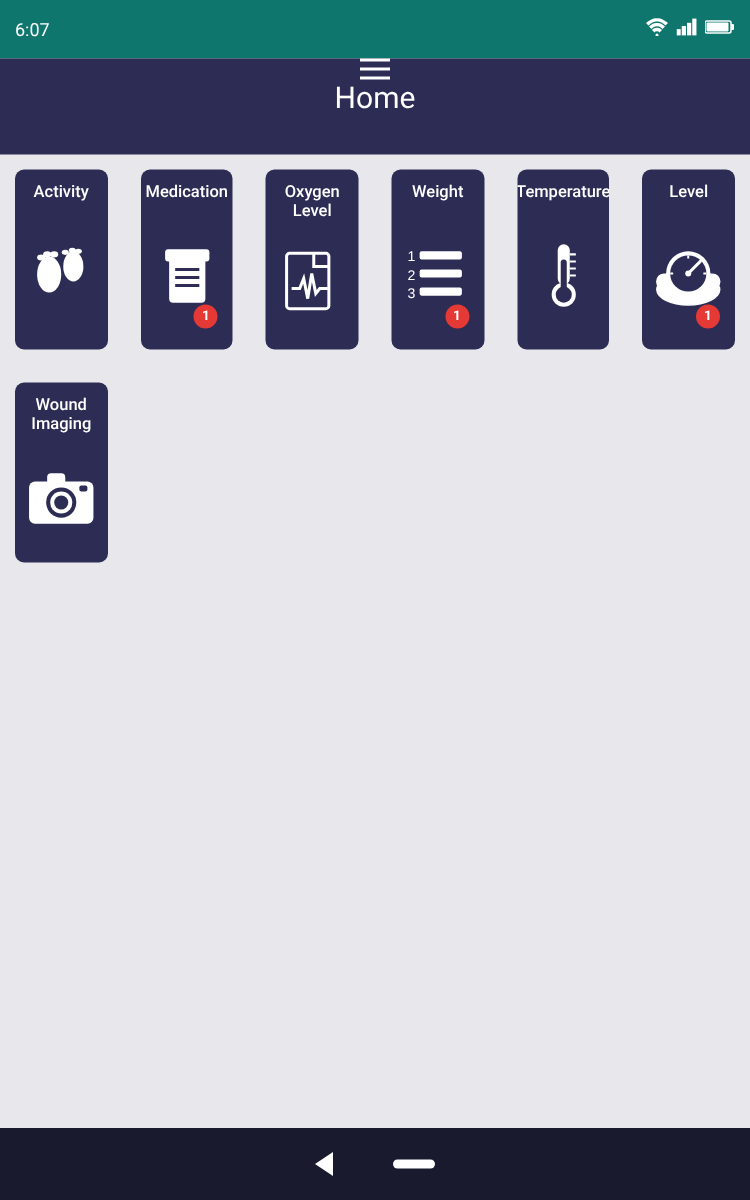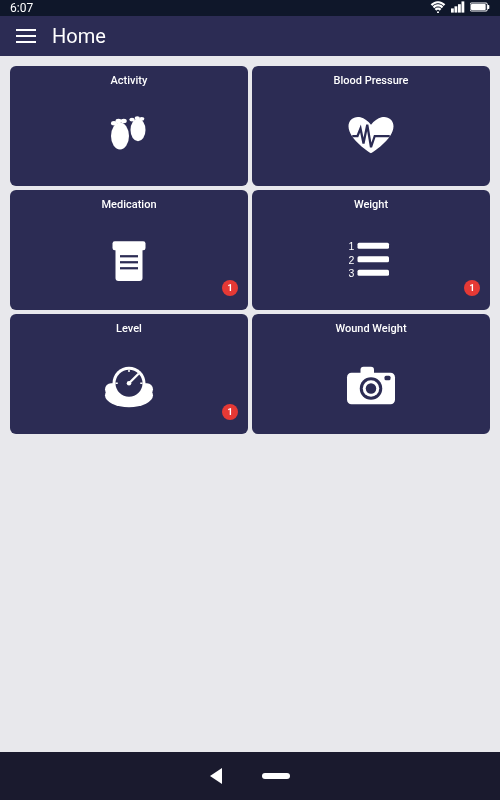--- a/index.html
+++ b/index.html
@@ -7,44 +7,45 @@
       width: 500px;
       height: 800px;
       background: #e8e8ec;
       font-family: 'Roboto', Arial, sans-serif;
       overflow: hidden;
       position: relative;
     }
 
     
     .status-bar {
-      background: #0f172a;
+      background: #0f766e;
       color: white;
-      height: 16px;
+      height: 39px;
       display: flex;
       align-items: center;
       justify-content: space-between;
       padding: 0 10px;
       font-size: 12px;
     }
     .status-bar-right {
       display: flex;
       gap: 5px;
       align-items: center;
     }
 
     
     .app-bar {
       background: #2c2c54;
       color: white;
-      height: 40px;
+      height: 64px;
       display: flex;
       align-items: center;
       padding: 0 16px;
-      gap: 16px;
+      gap: 0;
+      flex-direction: column;
     }
     .app-bar-title {
       font-size: 20px;
       font-weight: 400;
     }
     .hamburger {
       display: flex;
       flex-direction: column;
       gap: 4px;
       cursor: pointer;
@@ -53,23 +54,23 @@
       width: 20px;
       height: 2px;
       background: white;
       display: block;
     }
 
     
     .main-content {
       padding: 10px;
       display: grid;
-      grid-template-columns: repeat(2, 1fr);
+      grid-template-columns: repeat(6, 1fr);
       grid-auto-rows: 120px;
-      gap: 4px;
+      gap: 22px;
     }
 
     
     .tile {
       background: #2c2c54;
       border-radius: 6px;
       display: flex;
       flex-direction: column;
       align-items: center;
       justify-content: flex-start;
@@ -198,67 +199,88 @@
         <ellipse cx="26" cy="10" rx="4" ry="3" fill="white"></ellipse>
         <ellipse cx="33" cy="10" rx="4" ry="3" fill="white"></ellipse>
 
         <ellipse cx="44" cy="8" rx="3.5" ry="2.5" fill="white"></ellipse>
         <ellipse cx="51" cy="6" rx="3.5" ry="2.5" fill="white"></ellipse>
         <ellipse cx="57" cy="7" rx="3.5" ry="2.5" fill="white"></ellipse>
       </svg>
     </div>
   </div>
 
-  <div class="tile">
-    <span class="tile-label">Blood Pressure</span>
-    <div class="tile-icon">
-      <svg viewBox="0 0 80 70" fill="white">
-
-        <path d="M40 58 C40 58 10 40 10 22 C10 13 18 8 26 10 C31 11 36 15 40 20 C44 15 49 11 54 10 C62 8 70 13 70 22 C70 40 40 58 40 58Z"></path>
-
-        <polyline points="15,35 22,35 26,25 30,45 35,20 40,50 45,35 55,35 60,35 65,35" stroke="#2c2c54" stroke-width="3" fill="none"></polyline>
-      </svg>
-    </div>
-  </div>
 
 
   <div class="tile">
     <span class="tile-label">Medication</span>
     <div class="tile-icon">
       <svg viewBox="0 0 80 70" fill="white">
 
         <rect x="22" y="18" width="36" height="45" rx="4"></rect>
 
         <rect x="18" y="10" width="44" height="12" rx="3"></rect>
 
         <line x1="28" y1="30" x2="52" y2="30" stroke="#2c2c54" stroke-width="3"></line>
         <line x1="28" y1="38" x2="52" y2="38" stroke="#2c2c54" stroke-width="3"></line>
         <line x1="28" y1="46" x2="52" y2="46" stroke="#2c2c54" stroke-width="3"></line>
       </svg>
     </div>
     <div class="badge">1</div>
   </div>
 
+  <div class="tile">
+    <span class="tile-label">Oxygen Level</span>
+    <div class="tile-icon">
+      <svg viewBox="0 0 80 70" fill="none" stroke="white" stroke-width="4">
+
+        <rect x="15" y="5" width="42" height="55" rx="3" stroke="white" stroke-width="3" fill="none"></rect>
+
+        <polyline points="42,5 42,18 57,18" stroke="white" stroke-width="3" fill="none"></polyline>
+
+        <polyline points="20,40 28,40 32,30 36,50 40,25 44,45 48,40 56,40" stroke="white" stroke-width="3" fill="none"></polyline>
+      </svg>
+    </div>
+  </div>
 
   <div class="tile">
     <span class="tile-label">Weight</span>
     <div class="tile-icon">
       <svg viewBox="0 0 80 70" fill="white">
 
         <text x="10" y="22" font-size="14" fill="white" font-family="Arial">1</text>
         <rect x="22" y="12" width="42" height="8" rx="2" fill="white"></rect>
         <text x="10" y="40" font-size="14" fill="white" font-family="Arial">2</text>
         <rect x="22" y="30" width="42" height="8" rx="2" fill="white"></rect>
         <text x="10" y="58" font-size="14" fill="white" font-family="Arial">3</text>
         <rect x="22" y="48" width="42" height="8" rx="2" fill="white"></rect>
       </svg>
     </div>
     <div class="badge">1</div>
   </div>
 
+  <div class="tile">
+    <span class="tile-label">Temperature</span>
+    <div class="tile-icon">
+      <svg viewBox="0 0 80 70" fill="white">
+
+        <rect x="34" y="5" width="12" height="40" rx="6" fill="white"></rect>
+
+        <circle cx="40" cy="55" r="12" fill="white"></circle>
+
+        <rect x="37" y="20" width="6" height="30" rx="3" fill="#2c2c54"></rect>
+        <circle cx="40" cy="55" r="8" fill="#2c2c54"></circle>
+
+        <line x1="46" y1="15" x2="52" y2="15" stroke="white" stroke-width="2"></line>
+        <line x1="46" y1="22" x2="52" y2="22" stroke="white" stroke-width="2"></line>
+        <line x1="46" y1="29" x2="52" y2="29" stroke="white" stroke-width="2"></line>
+        <line x1="46" y1="36" x2="52" y2="36" stroke="white" stroke-width="2"></line>
+      </svg>
+    </div>
+  </div>
 
   <div class="tile">
     <span class="tile-label">Level</span>
     <div class="tile-icon">
       <svg viewBox="0 0 80 70" fill="white">
 
         <ellipse cx="40" cy="50" rx="32" ry="16" fill="white"></ellipse>
         <rect x="8" y="34" width="64" height="16" rx="8" fill="white"></rect>
 
         <circle cx="40" cy="34" r="22" fill="white"></circle>
@@ -269,21 +291,21 @@
 
         <line x1="22" y1="34" x2="25" y2="34" stroke="white" stroke-width="2"></line>
         <line x1="58" y1="34" x2="55" y2="34" stroke="white" stroke-width="2"></line>
         <line x1="40" y1="16" x2="40" y2="19" stroke="white" stroke-width="2"></line>
       </svg>
     </div>
     <div class="badge">1</div>
   </div>
 
   <div class="tile">
-    <span class="tile-label">Wound Weight</span>
+    <span class="tile-label">Wound Imaging</span>
     <div class="tile-icon">
       <svg viewBox="0 0 80 70" fill="white">
 
         <rect x="8" y="20" width="64" height="42" rx="6" fill="white"></rect>
 
         <circle cx="40" cy="41" r="15" fill="#2c2c54"></circle>
         <circle cx="40" cy="41" r="11" fill="white"></circle>
         <circle cx="40" cy="41" r="7" fill="#2c2c54"></circle>
 
         <rect x="26" y="12" width="18" height="12" rx="4" fill="white"></rect>

